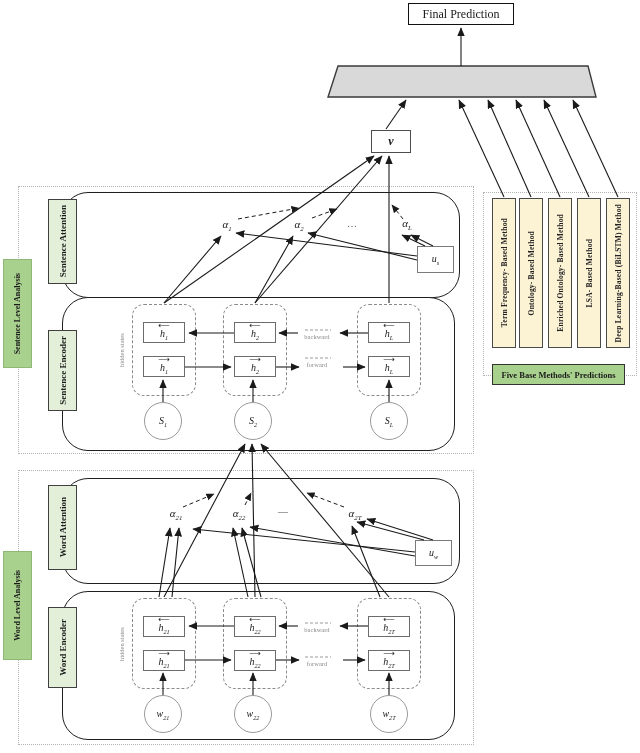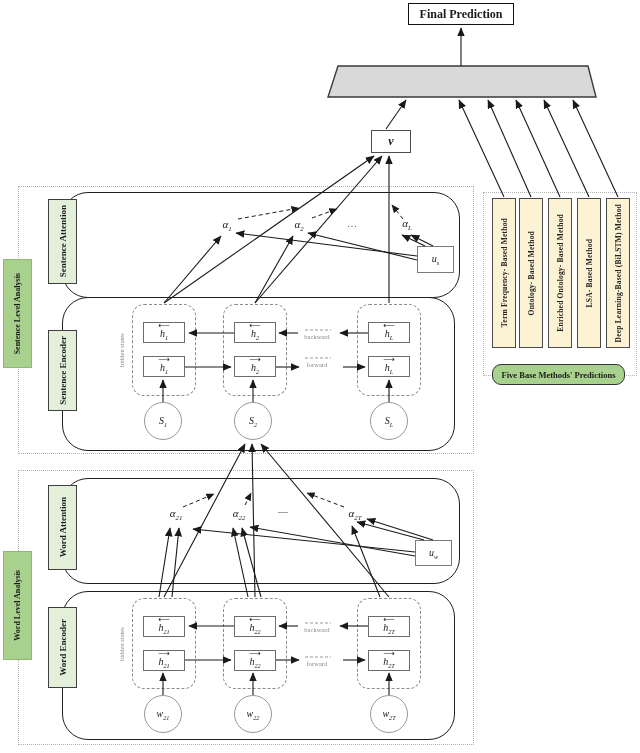--- a/index.html
+++ b/index.html
@@ -19,21 +19,21 @@
   .hname{font-size:10px;font-style:italic;}
   .circle{border:1.3px solid #999;border-radius:50%;background:#fff;z-index:3;}
   .math{font-style:italic;font-size:11px;white-space:nowrap;}
   .mathbox{border:1.4px solid #7a7a7a;background:#fff;z-index:3;}
   sub{font-size:0.62em;}
   .alpha{z-index:4;transform:translate(-50%,-50%);}
   .graysm{color:#8a8a8a;font-size:6.5px;text-align:center;z-index:3;}
   .mbox{background:#fcf2d4;border:1.2px solid #4a4a4a;z-index:3;}
   .mtext{writing-mode:vertical-rl;transform:rotate(180deg);white-space:nowrap;
          font-weight:bold;font-size:7.5px;letter-spacing:.2px;color:#222;}
-  .fp{border:1.6px solid #111;background:#fff;font-weight:bold;font-size:12px;z-index:4;}
+  .fp{border:1.6px solid #111;background:#fff;font-weight:normal;font-size:12px;z-index:4;}
   .vbox{border:1.3px solid #4d4d4d;background:#fff;font-weight:bold;font-style:italic;font-size:12px;z-index:4;}
   .footerlabel{background:#a9d18e;border:1.4px solid #333;font-weight:bold;font-size:8.5px;z-index:6;}
   svg.overlay{position:absolute;left:0;top:0;z-index:8;pointer-events:none;}
   .denselabel{font-size:13px;z-index:4;color:#222;}
 </style>
 </head>
 <body>
 
 <div id="canvas">
 
@@ -218,21 +218,21 @@
   <div class="a mbox ctr" style="left:548px;top:198px;width:24px;height:150px;">
     <span class="mtext">Enriched Ontology- Based Method</span>
     </div>
   <div class="a mbox ctr" style="left:577px;top:198px;width:24px;height:150px;">
     <span class="mtext">LSA- Based Method</span>
     </div>
   <div class="a mbox ctr" style="left:606px;top:198px;width:24px;height:150px;">
     <span class="mtext">Deep Learning-Based (BiLSTM) Method</span>
     </div>
 
-  <div class="a footerlabel ctr" style="left:492px;top:364px;width:133px;height:21px;border-radius:9px;">Five Base Methods' Predictions</div>
+  <div class="a footerlabel ctr" style="left:492px;top:364px;width:133px;height:21px;">Five Base Methods' Predictions</div>
 
   <svg class="overlay" width="640" height="753">
     <defs>
       <marker id="m" markerWidth="9" markerHeight="8" refX="7.6" refY="3.5" orient="auto">
         <path d="M0,0 L8.2,3.5 L0,7 z" fill="#1a1a1a"></path>
       </marker>
     </defs>
     <g stroke="#1a1a1a" stroke-width="1.1" fill="none">
 
       <line x1="461" y1="66" x2="461" y2="28" marker-end="url(#m)"></line>

